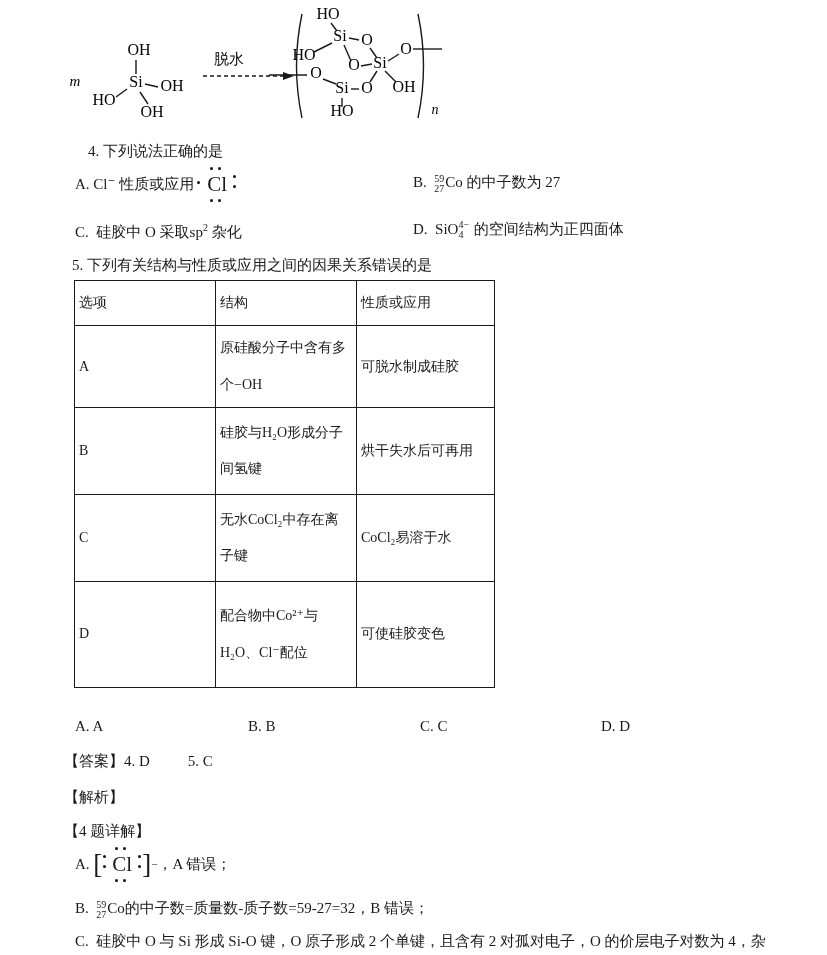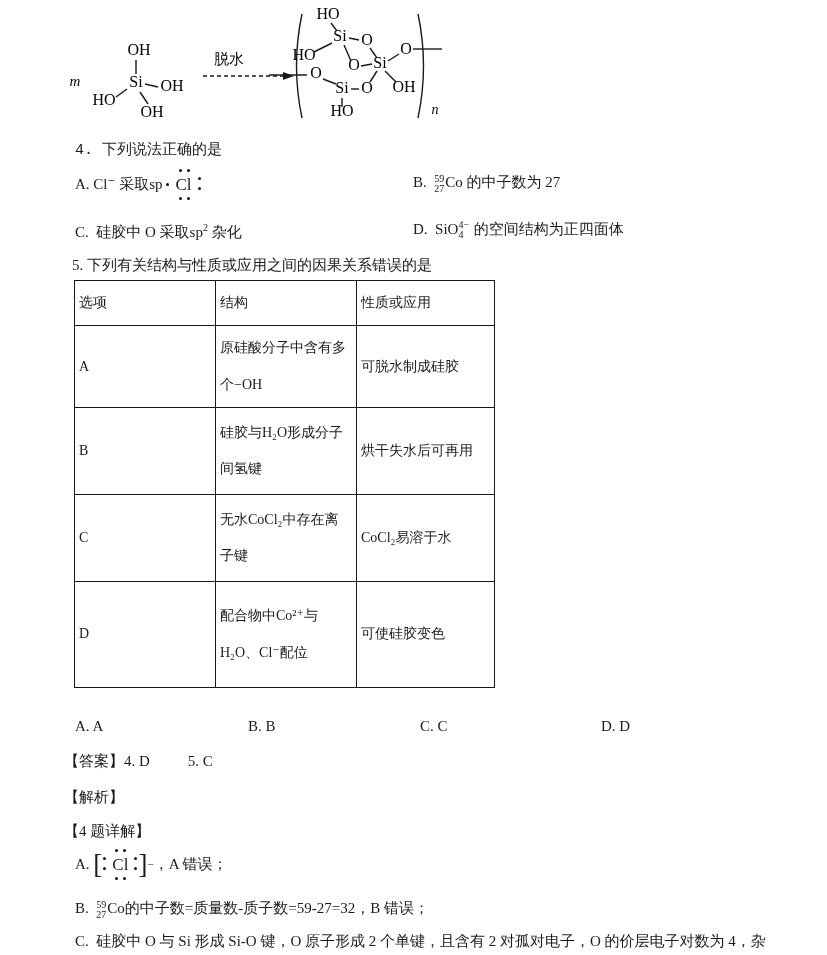--- a/index.html
+++ b/index.html
@@ -19,21 +19,21 @@
     vertical-align:middle; padding:4px 4px; font-size:14px; line-height:2.6;
   }
   .col1 { width:132px; } .col2 { width:132px; } .col3 { width:129px; }
 
   
   .stack { display:inline-block; vertical-align:-5px; line-height:1; text-align:left; margin-right:1px; }
   .stack span { display:block; font-size:10px; }
   sup { font-size:10px; }
 
   
-  .lw { position:relative; display:inline-block; padding:8px 10px; font-size:17px; margin:0 3px; line-height:1; }
+  .lw { position:relative; display:inline-block; padding:8px 10px; font-size:21px; margin:0 3px; line-height:1; }
   .lw .d { position:absolute; width:3px; height:3px; border-radius:50%; background:#111; }
   .bigbr { font-size:27px; font-weight:normal; vertical-align:-5px; line-height:1; }
   .chg { font-size:11px; vertical-align:9px; }
 
   svg text { font-family:"Liberation Serif","DejaVu Serif",serif; }
   .bond { stroke:#1a1a1a; stroke-width:1.4; }
   .brk  { stroke:#1a1a1a; stroke-width:1.4; fill:none; }
 </style>
 </head>
 <body>
@@ -82,25 +82,25 @@
   <line class="bond" x1="333" y1="59" x2="344" y2="52"></line>
   <line class="bond" x1="358" y1="47" x2="387" y2="47"></line>
   <line class="bond" x1="330" y1="69" x2="341" y2="80"></line>
   <line class="bond" x1="322" y1="69" x2="315" y2="80"></line>
   <line class="bond" x1="304" y1="87" x2="296" y2="87"></line>
   <line class="bond" x1="281" y1="82" x2="268" y2="77"></line>
   <line class="bond" x1="214" y1="73" x2="252" y2="73"></line>
   <line class="bond" x1="287" y1="96" x2="287" y2="105"></line>
 </svg>
 
-<div class="abs t" style="left:75px; top:141px;font-family:Liberation Mono, monospace;">4. 下列说法正确的是</div>
+<div class="abs t" style="left:88px; top:141px;">4. 下列说法正确的是</div>
 
 <div class="abs t row" style="left:75px; top:160px; height:48px;">
   <span>A.</span>&nbsp;
-  <span>Cl⁻ 采取sp</span>
+  <span>Cl⁻ 性质或应用</span>
   <span class="lw">
     <span class="d" style="left:0; top:15px;"></span>
     <span class="d" style="left:13px; top:1px;"></span><span class="d" style="left:21px; top:1px;"></span>
     <span class="d" style="left:13px; bottom:1px;"></span><span class="d" style="left:21px; bottom:1px;"></span>
     <span class="d" style="right:1px; top:9px;"></span><span class="d" style="right:1px; top:19px;"></span>
     <span>Cl</span>
   </span>
 </div>
 
 <div class="abs t" style="left:413px; top:172px;">

